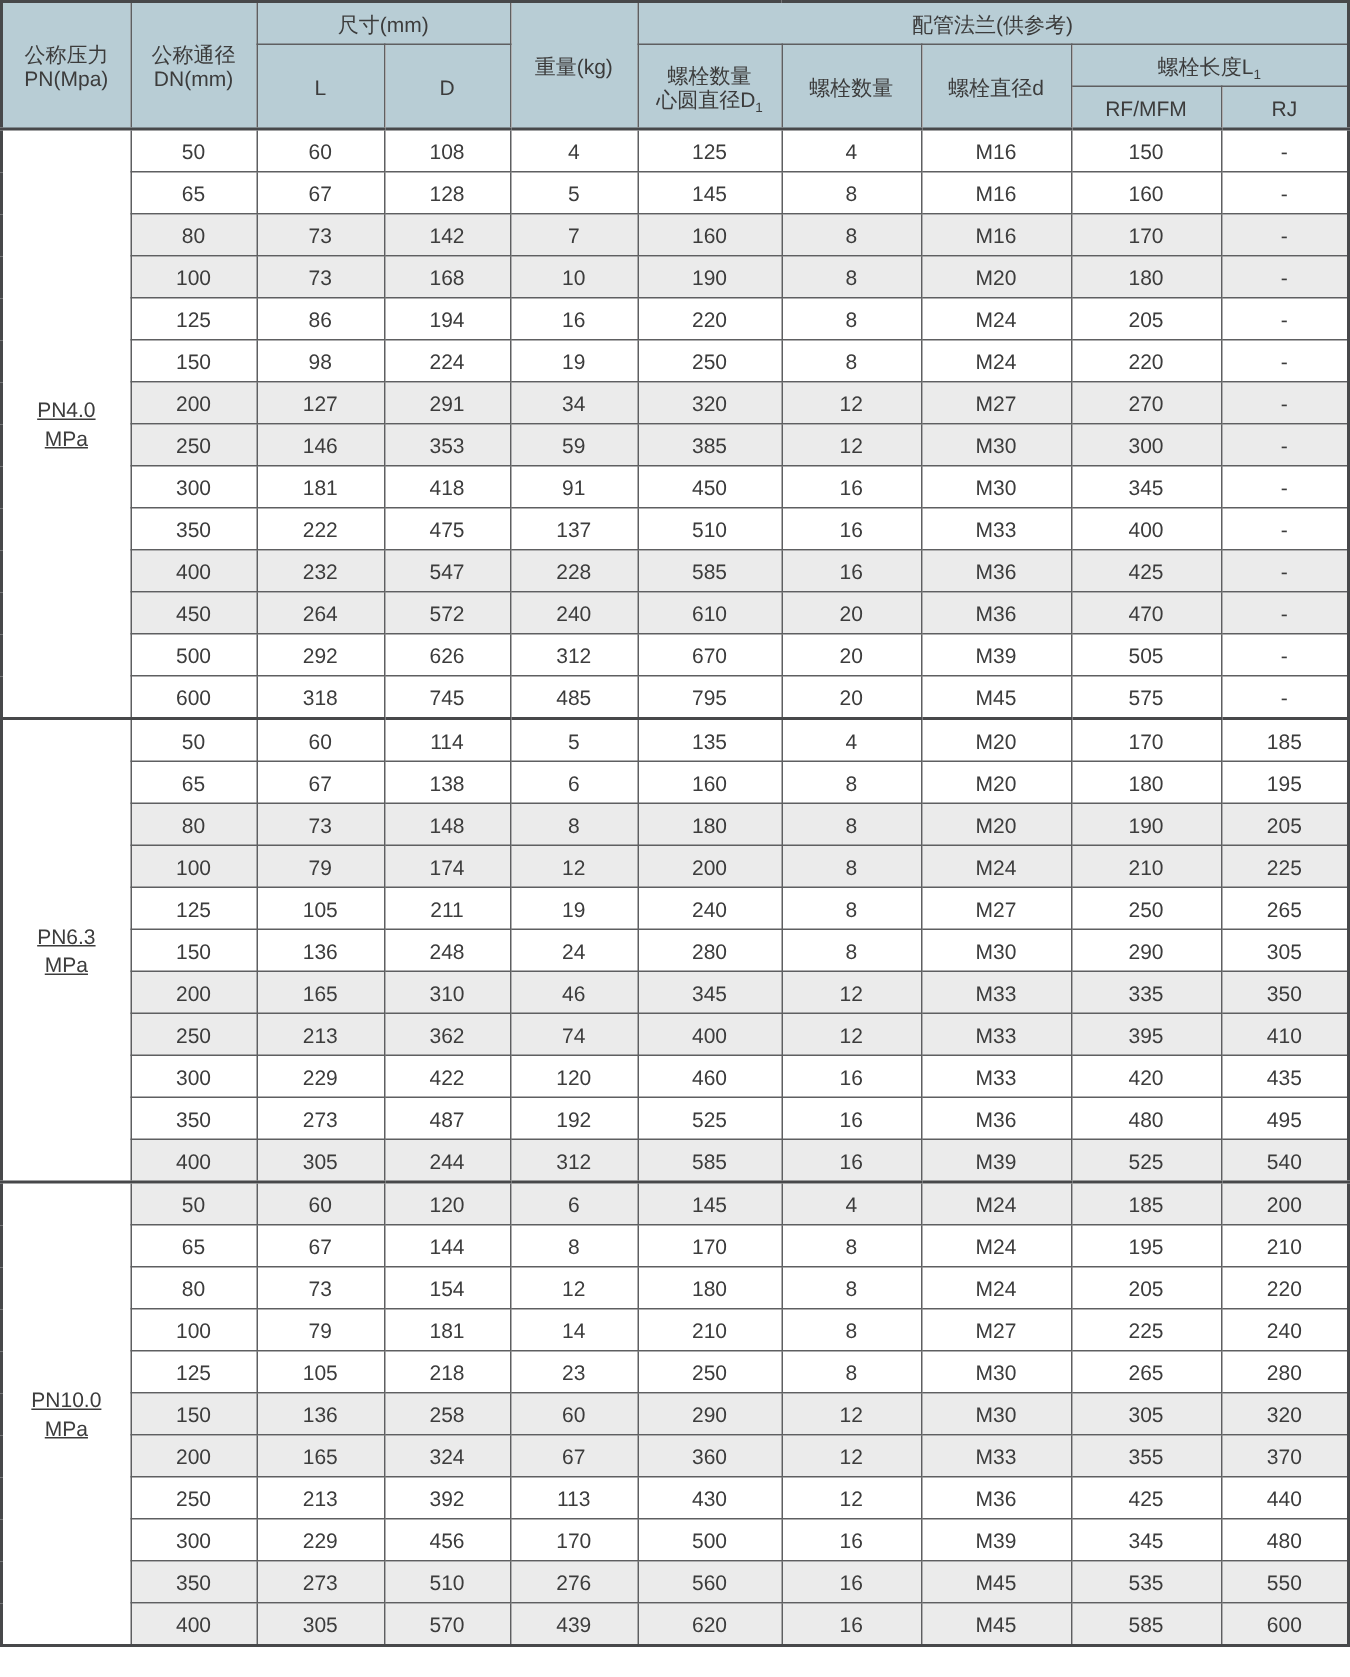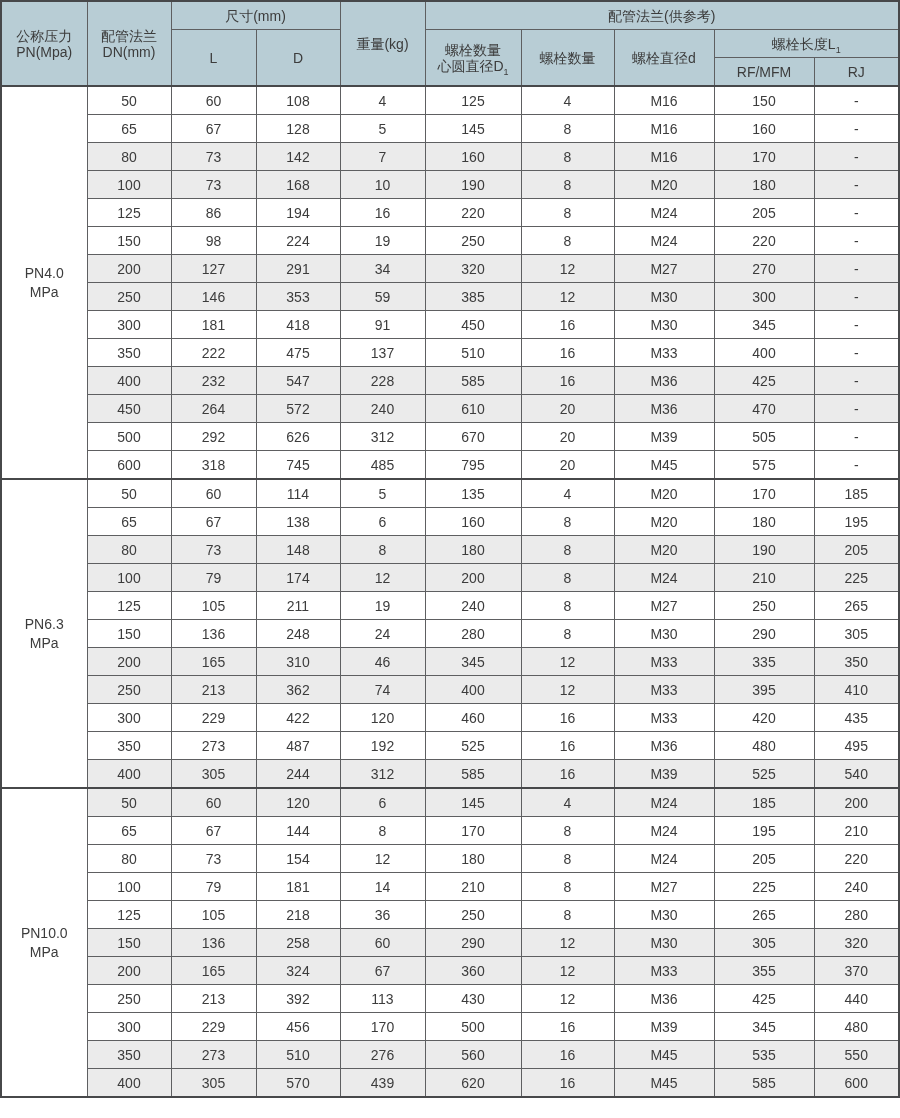--- a/index.html
+++ b/index.html
@@ -25,21 +25,21 @@
   thead th {
     background: #b8cdd5;
     height: 27px;
     line-height: 16px;
   }
   thead { border-bottom: 2px solid #47484a; }
   tbody td { height: 27px; background: #ffffff; }
   tr.shaded td { background: #ebebeb; }
   td.pn-cell, tr.shaded td.pn-cell { background: #ffffff; }
   tr.section-start td { border-top: 2px solid #47484a; }
-  td.pn-cell div { line-height: 19px; }
+  td.pn-cell div { line-height: 19px; text-decoration: underline; }
   sub { font-size: 9px; line-height: 0; }
 </style>
 </head>
 <body>
 
 <table class="spec">
   <colgroup>
     <col style="width:86px">
       <col style="width:84px">
       <col style="width:85px">
@@ -51,21 +51,21 @@
       <col style="width:100px">
     <col style="width:85px">
   </colgroup>
   <thead>
     <tr>
       <th rowspan="3">
         <div>公称压力</div>
         <div>PN(Mpa)</div>
       </th>
       <th rowspan="3">
-        <div>配管法兰</div>
+        <div>公称通径</div>
         <div>DN(mm)</div>
       </th>
       <th colspan="2">尺寸(mm)</th>
       <th rowspan="3">重量(kg)</th>
       <th colspan="5">配管法兰(供参考)</th>
     </tr>
     <tr>
       <th rowspan="2">L</th>
       <th rowspan="2">D</th>
       <th rowspan="2">
@@ -412,21 +412,21 @@
         <td>210</td>
         <td>8</td>
         <td>M27</td>
         <td>225</td>
         <td>240</td>
       </tr>
       <tr>
         <td>125</td>
         <td>105</td>
         <td>218</td>
-        <td>36</td>
+        <td>23</td>
         <td>250</td>
         <td>8</td>
         <td>M30</td>
         <td>265</td>
         <td>280</td>
       </tr>
       <tr class="shaded">
         <td>150</td>
         <td>136</td>
         <td>258</td>

